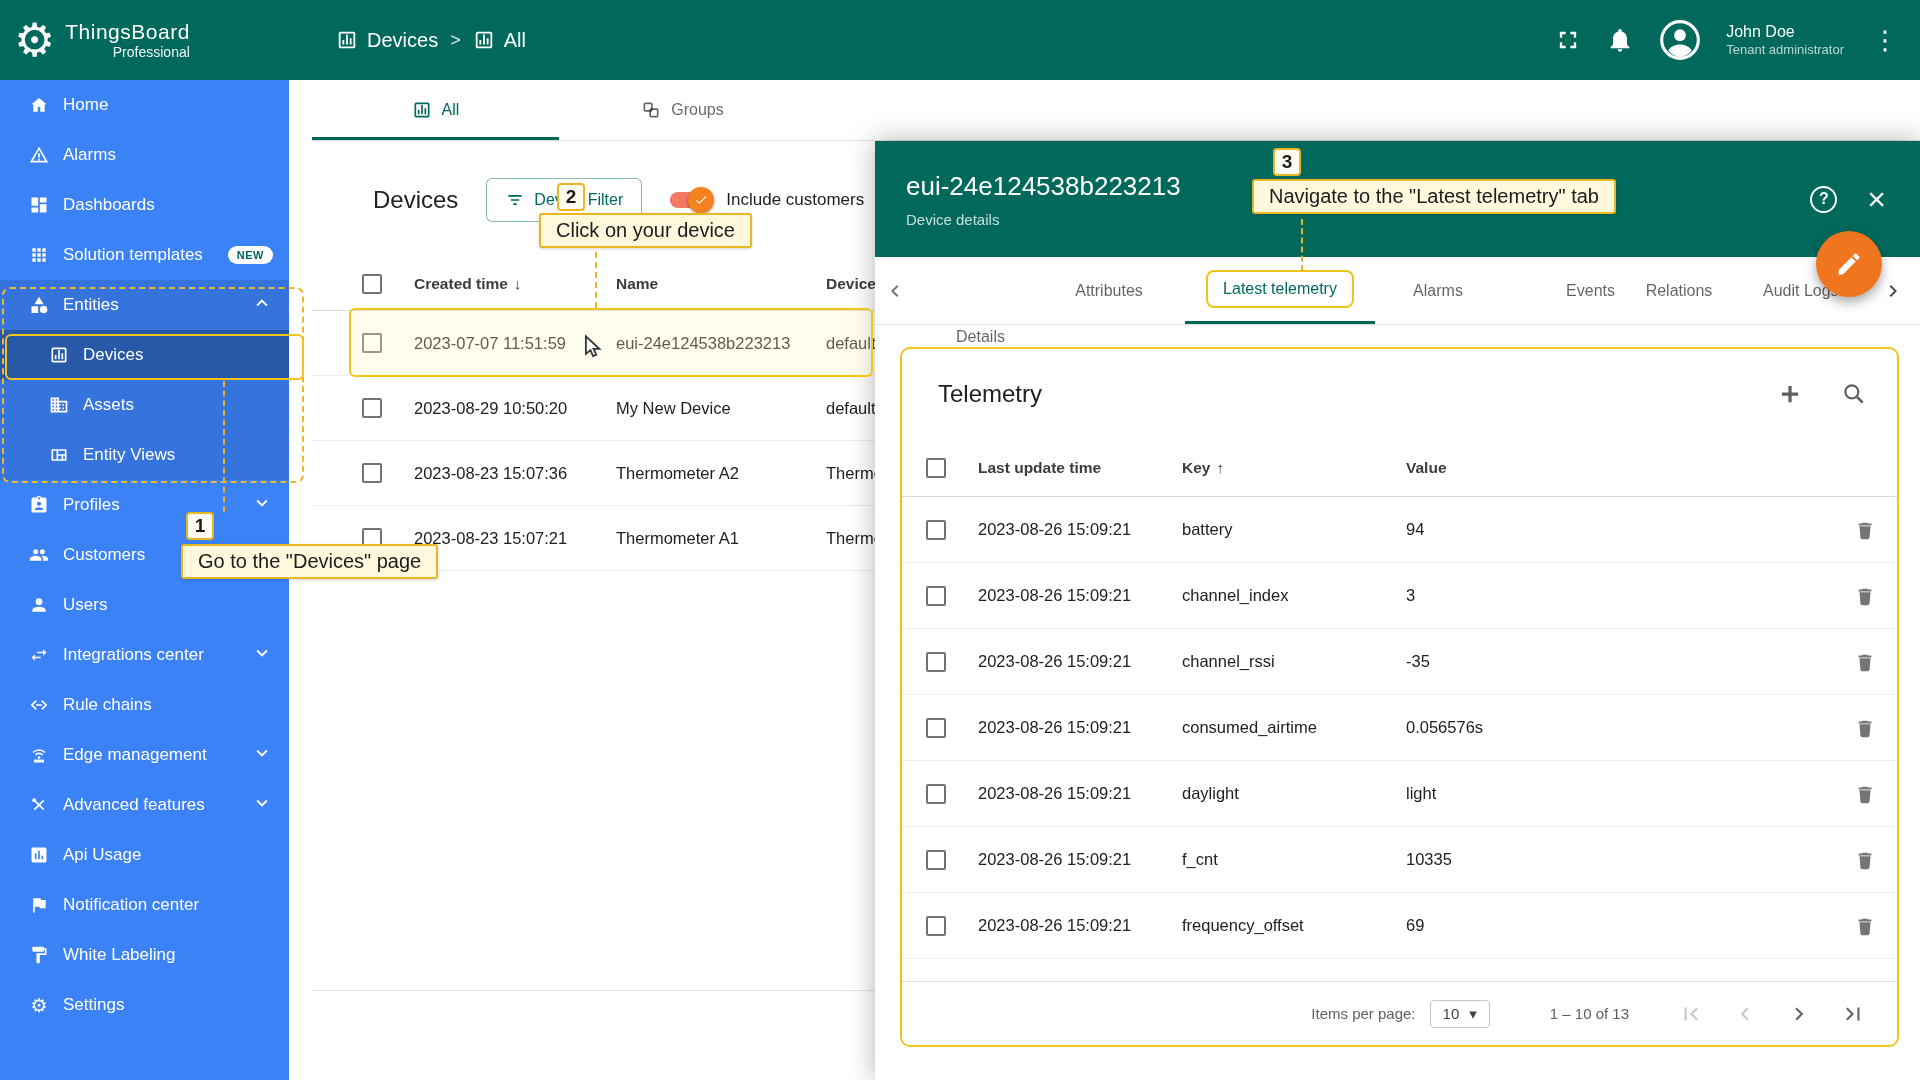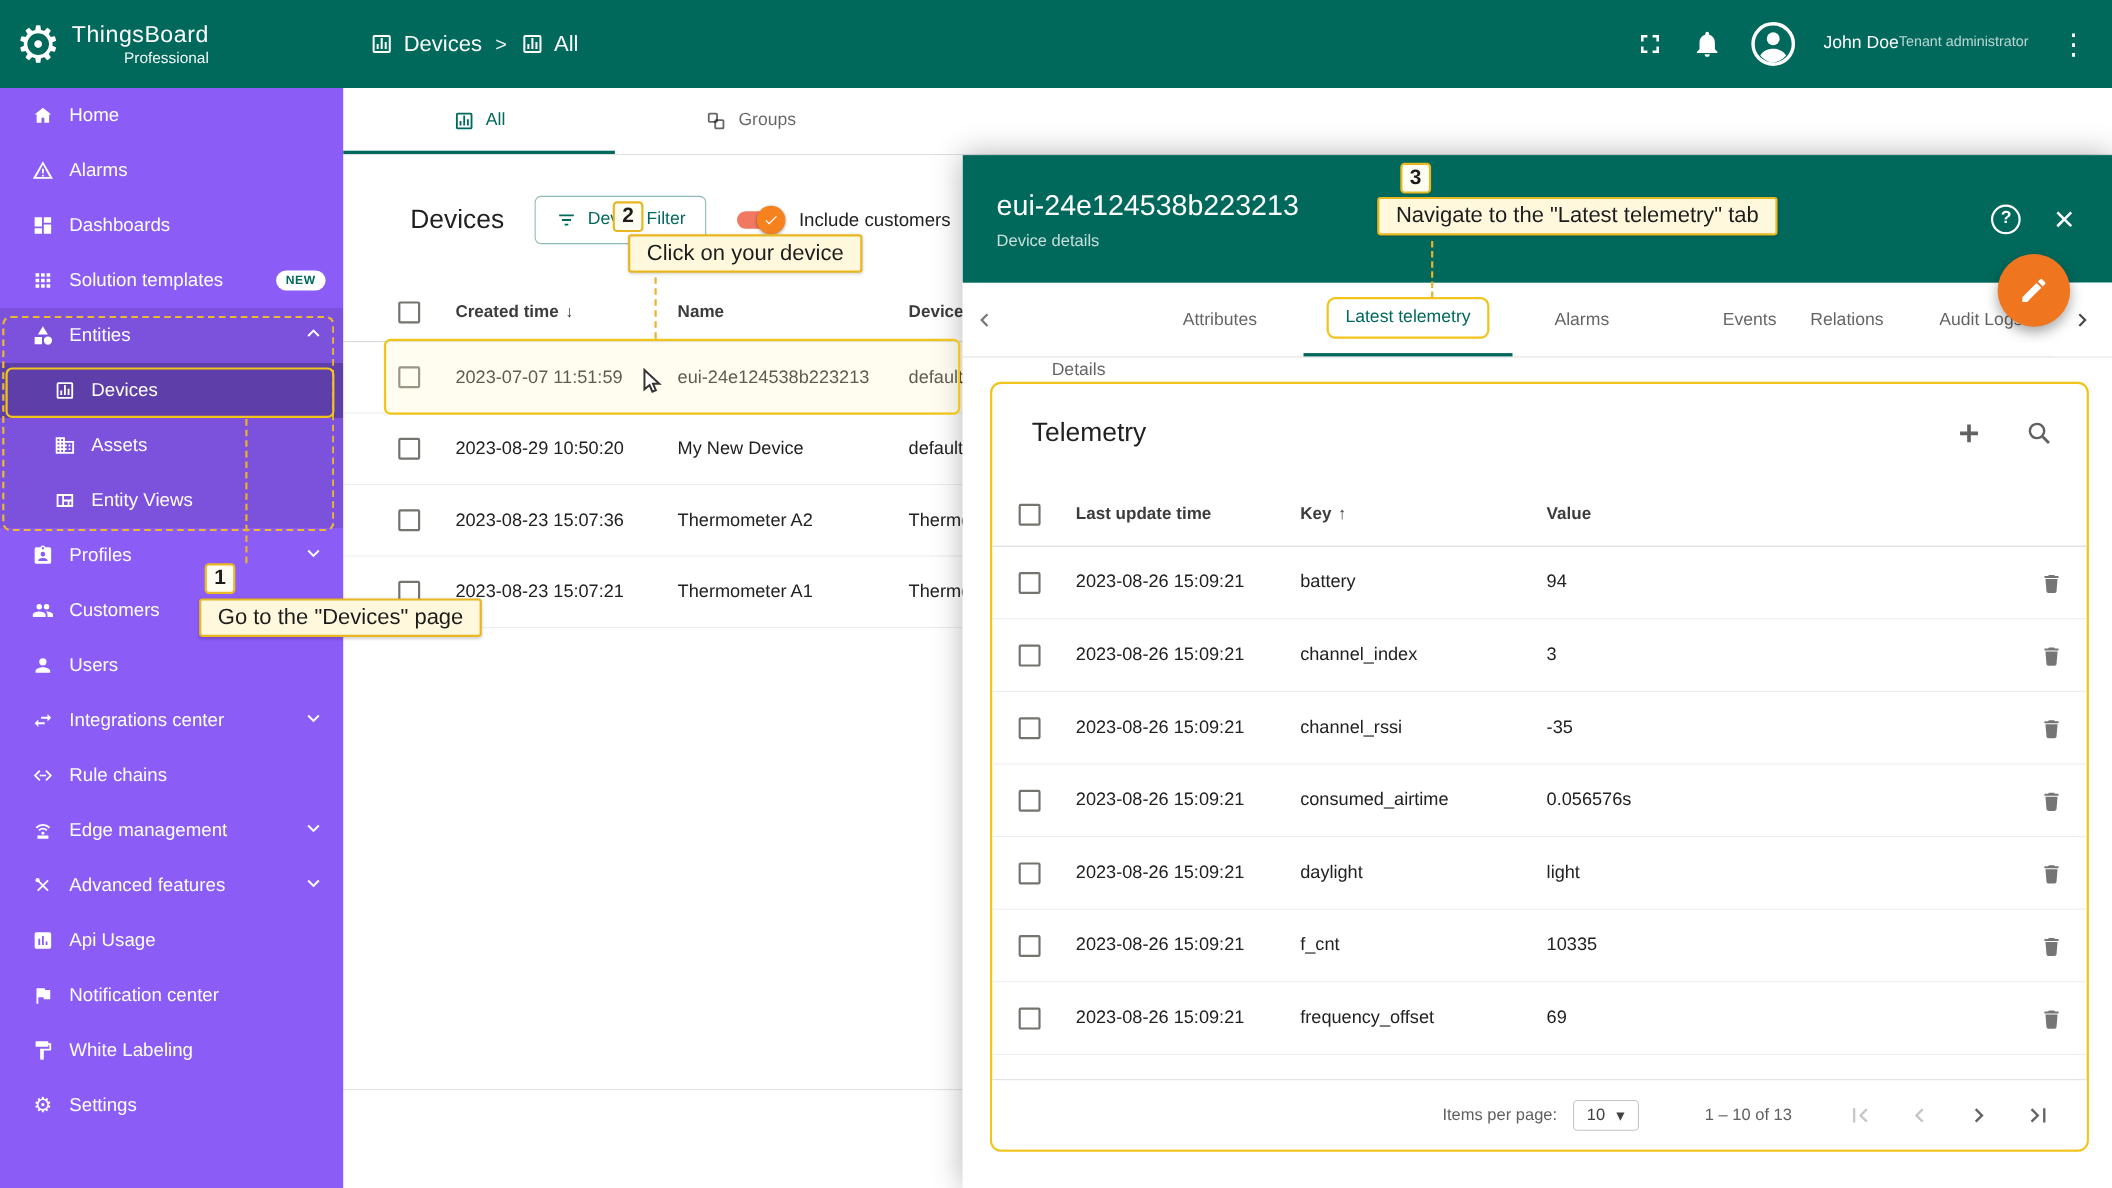--- a/index.html
+++ b/index.html
@@ -14,27 +14,27 @@
   .logo-text { display:flex; flex-direction:column; align-items:flex-end; }
   .brand { color:#fff; font-size:21px; font-weight:400; letter-spacing:.5px; line-height:1.1; }
   .brand-sub { color:#fff; font-size:14px; opacity:.95; }
   .breadcrumb { display:flex; align-items:center; gap:12px; color:#fff; font-size:20px; margin-left:24px; }
   .crumb { display:flex; align-items:center; gap:9px; }
   .crumb svg { width:22px; height:22px; fill:#fff; }
   .crumb-sep { font-size:18px; opacity:.9; }
   .top-actions { margin-left:auto; display:flex; align-items:center; gap:24px; padding-right:18px; }
   .tb-iconbtn svg { width:28px; height:28px; fill:#fff; display:block; }
   .avatar svg { width:44px; height:44px; display:block; }
-  .user-block { display:flex; flex-direction:row; line-height:1.25; }
+  .user-block { display:flex; flex-direction:column; line-height:1.25; }
   .user-name { color:#fff; font-size:16px; }
   .user-role { color:rgba(255,255,255,.72); font-size:13px; }
   .kebab { color:#fff; font-size:26px; padding:0 4px; }
 
   
-  .sidebar { position:absolute; left:0; top:80px; width:312px; bottom:0; background:#8b5cf6; z-index:25; overflow:hidden; }
+  .sidebar { position:absolute; left:0; top:80px; width:289px; bottom:0; background:#3b82f6; z-index:25; overflow:hidden; }
   .nav-item { height:50px; display:flex; align-items:center; gap:13px; padding-left:28px; color:#fff; font-size:17px; cursor:pointer; }
   .nav-item .nicon { width:22px; display:flex; justify-content:center; flex:none; }
   .nav-item .nicon svg { width:20px; height:20px; fill:#fff; }
   .nav-item .glyph { font-size:19px; line-height:1; }
   .nav-group { background:rgba(0,0,0,.10); }
   .nav-item.child { padding-left:48px; }
   .nav-item.active { background:rgba(0,0,0,.24); }
   .chev { margin-left:auto; margin-right:16px; }
   .chev svg { width:22px; height:22px; fill:#fff; }
   .chev.up svg { transform:rotate(180deg); }
@@ -615,21 +615,21 @@
   <div class="ann ann-badge" style="left:186px;top:512px;">
       <span>1</span>
     </div>
   <div class="ann ann-label" style="left:181px;top:544px;">Go to the "Devices" page</div>
 
   <div class="ann ann-row-hl" style="left:349px;top:308px;width:524px;height:69px;"></div>
   <div class="ann ann-line" style="left:595px;top:252px;height:56px;"></div>
   <div class="ann ann-badge" style="left:557px;top:183px;">
       <span>2</span>
     </div>
-  <div class="ann ann-label" style="left:539px;top:213px;margin-left:32px;">Click on your device</div>
+  <div class="ann ann-label" style="left:539px;top:213px;">Click on your device</div>
   <div class="ann cursor-icon" style="left:578px;top:333px;">
     <svg viewBox="0 0 24 24">
         <path d="M7 3v15.6l4.1-3.4 2.3 5.3 2.8-1.2-2.3-5.2H19L7 3z" fill="#fff" stroke="#333" stroke-width="1.6"></path>
       </svg>
   </div>
 
   <div class="ann ann-line" style="left:1301px;top:219px;height:52px;"></div>
   <div class="ann ann-badge" style="left:1273px;top:148px;">
       <span>3</span>
     </div>

